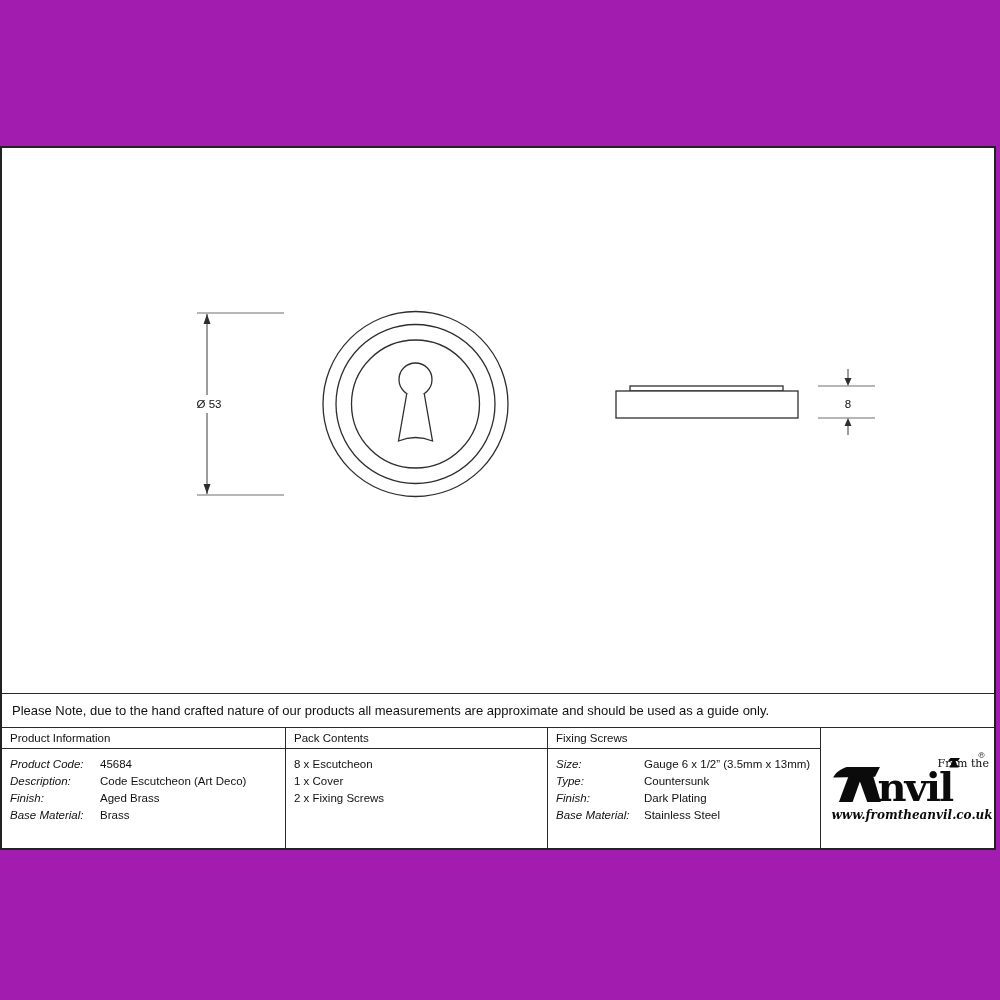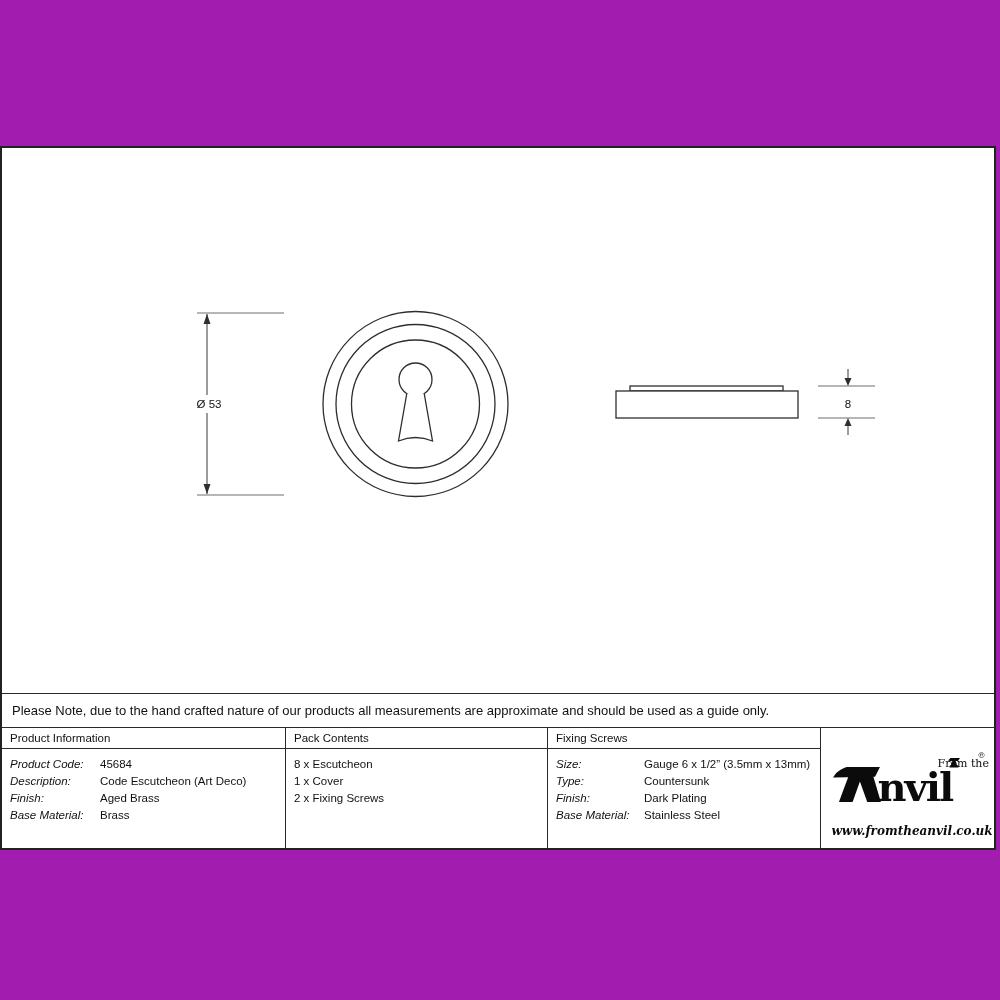--- a/index.html
+++ b/index.html
@@ -37,21 +37,21 @@
   
   .logo-box{position:relative;width:152px;height:64px;}
   .logo-line1{position:relative;height:48px;}
   .big-anvil{position:absolute;left:0;bottom:1px;width:49px;height:41px;}
   .nvil{position:absolute;left:46px;bottom:-3px;font-family:"DejaVu Serif",serif;
         font-weight:700;font-size:40px;line-height:40px;letter-spacing:-2px;color:#0b0b0b;}
   .from-the{position:absolute;left:62px;top:1px;font-family:"DejaVu Serif",serif;
             font-size:11px;color:#0b0b0b;white-space:nowrap;margin-left:44px;}
   .small-anvil{position:absolute;left:116px;top:2px;width:12px;height:10px;}
   .reg{position:absolute;right:-2px;top:-5px;font-size:8px;font-family:"DejaVu Serif",serif;color:#0b0b0b;}
-  .logo-url{margin-top:20px;text-align:right;font-family:"DejaVu Serif",serif;
+  .logo-url{margin-top:4px;text-align:right;font-family:"DejaVu Serif",serif;
             font-style:italic;font-weight:700;font-size:12px;color:#0b0b0b;white-space:nowrap;}
 </style>
 </head>
 <body>
 
 <div class="sheet">
   <div class="frame">
 
     <div class="drawing-area">
       <svg viewBox="0 0 990 545">

